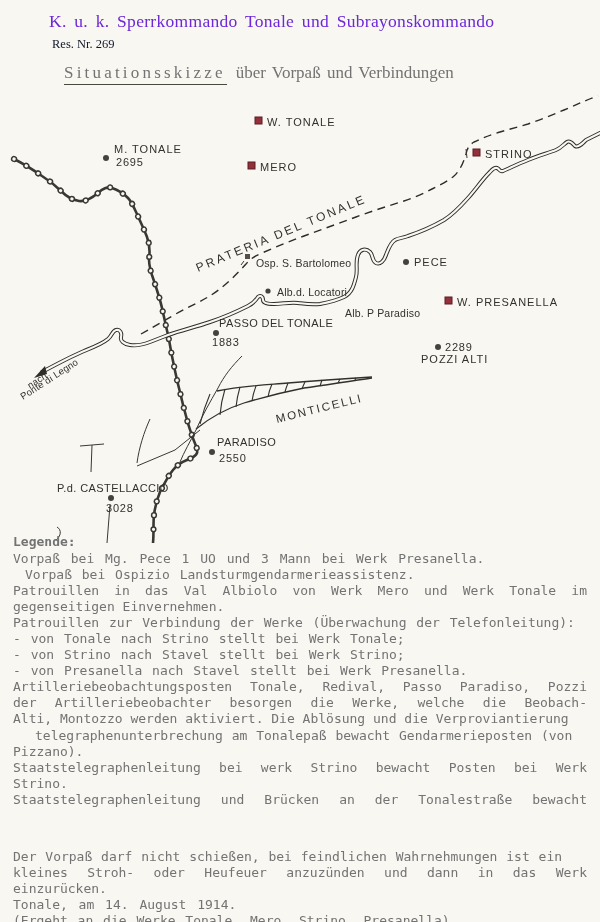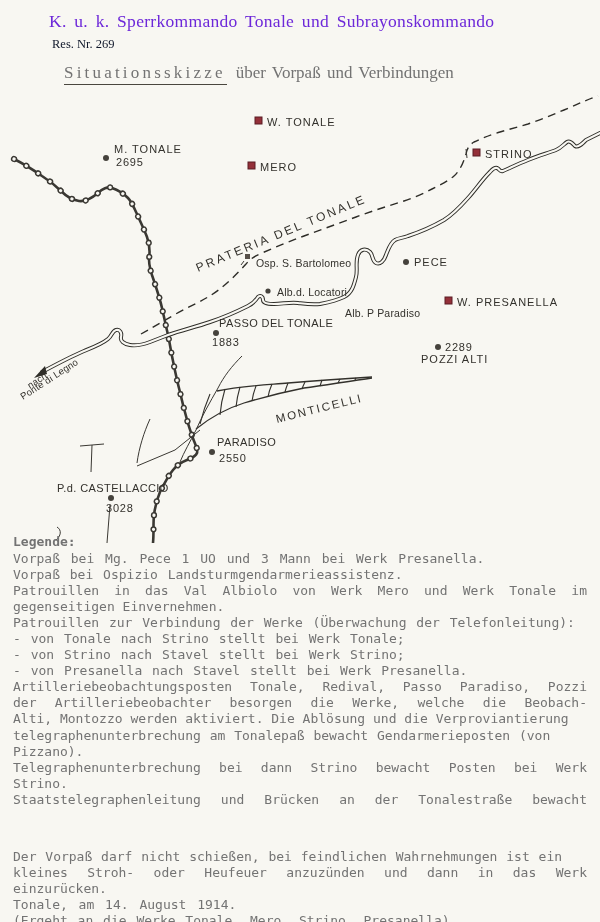--- a/index.html
+++ b/index.html
@@ -131,33 +131,33 @@
       <text x="277" y="423" class="mt-monti" transform="rotate(-14 277 423)">MONTICELLI</text>
       <text x="30" y="389" class="mt-small" transform="rotate(-33 30 389)">nach</text>
       <text x="23" y="400" class="mt-small" transform="rotate(-33 23 400)">Ponte di Legno</text>
     </g>
 </svg>
 
 <div class="legend">
   <div class="lg-head">Legende:</div>
   <div>
       <div class="lg-line" style="word-spacing: 3px;">Vorpaß bei Mg. Pece 1 UO und 3 Mann bei Werk Presanella.</div>
-      <div class="lg-line" style="word-spacing: 2px;">Vorpaß bei Ospizio Landsturmgendarmerieassistenz.</div>
+      <div class="lg-line" style="word-spacing: 2px; margin-left: 12px;">Vorpaß bei Ospizio Landsturmgendarmerieassistenz.</div>
       <div class="lg-line just">Patrouillen in das Val Albiolo von Werk Mero und Werk Tonale im</div>
       <div class="lg-line">gegenseitigen Einvernehmen.</div>
       <div class="lg-line" style="word-spacing: 2px;">Patrouillen zur Verbindung der Werke (Überwachung der Telefonleitung):</div>
       <div class="lg-line" style="word-spacing: 2px;">- von Tonale nach Strino stellt bei Werk Tonale;</div>
       <div class="lg-line" style="word-spacing: 2px;">- von Strino nach Stavel stellt bei Werk Strino;</div>
       <div class="lg-line" style="word-spacing: 2px;">- von Presanella nach Stavel stellt bei Werk Presanella.</div>
       <div class="lg-line just">Artilleriebeobachtungsposten Tonale, Redival, Passo Paradiso, Pozzi</div>
       <div class="lg-line just">der Artilleriebeobachter besorgen die Werke, welche die Beobach-</div>
       <div class="lg-line">Alti, Montozzo werden aktiviert. Die Ablösung und die Verproviantierung</div>
-      <div class="lg-line" style="word-spacing: 1px;">telegraphenunterbrechung am Tonalepaß bewacht Gendarmerieposten (von</div>
+      <div class="lg-line" style="word-spacing: 1px; margin-left: 22px;">telegraphenunterbrechung am Tonalepaß bewacht Gendarmerieposten (von</div>
       <div class="lg-line">Pizzano).</div>
-      <div class="lg-line just">Telegraphenunterbrechung bei dann Strino bewacht Posten bei Werk</div>
+      <div class="lg-line just">Staatstelegraphenleitung bei werk Strino bewacht Posten bei Werk</div>
       <div class="lg-line">Strino.</div>
       <div class="lg-line just">Staatstelegraphenleitung und Brücken an der Tonalestraße bewacht</div>
       <div class="lg-line" style="word-spacing: 1px; margin-top: 41px;">Der Vorpaß darf nicht schießen, bei feindlichen Wahrnehmungen ist ein</div>
       <div class="lg-line just">kleines Stroh- oder Heufeuer anzuzünden und dann in das Werk</div>
       <div class="lg-line">einzurücken.</div>
       <div class="lg-line" style="word-spacing: 3px;">Tonale, am 14. August 1914.</div>
       <div class="lg-line" style="word-spacing: 2px;">(Ergeht an die Werke Tonale, Mero, Strino, Presanella).</div>
     </div>
 </div>
 

